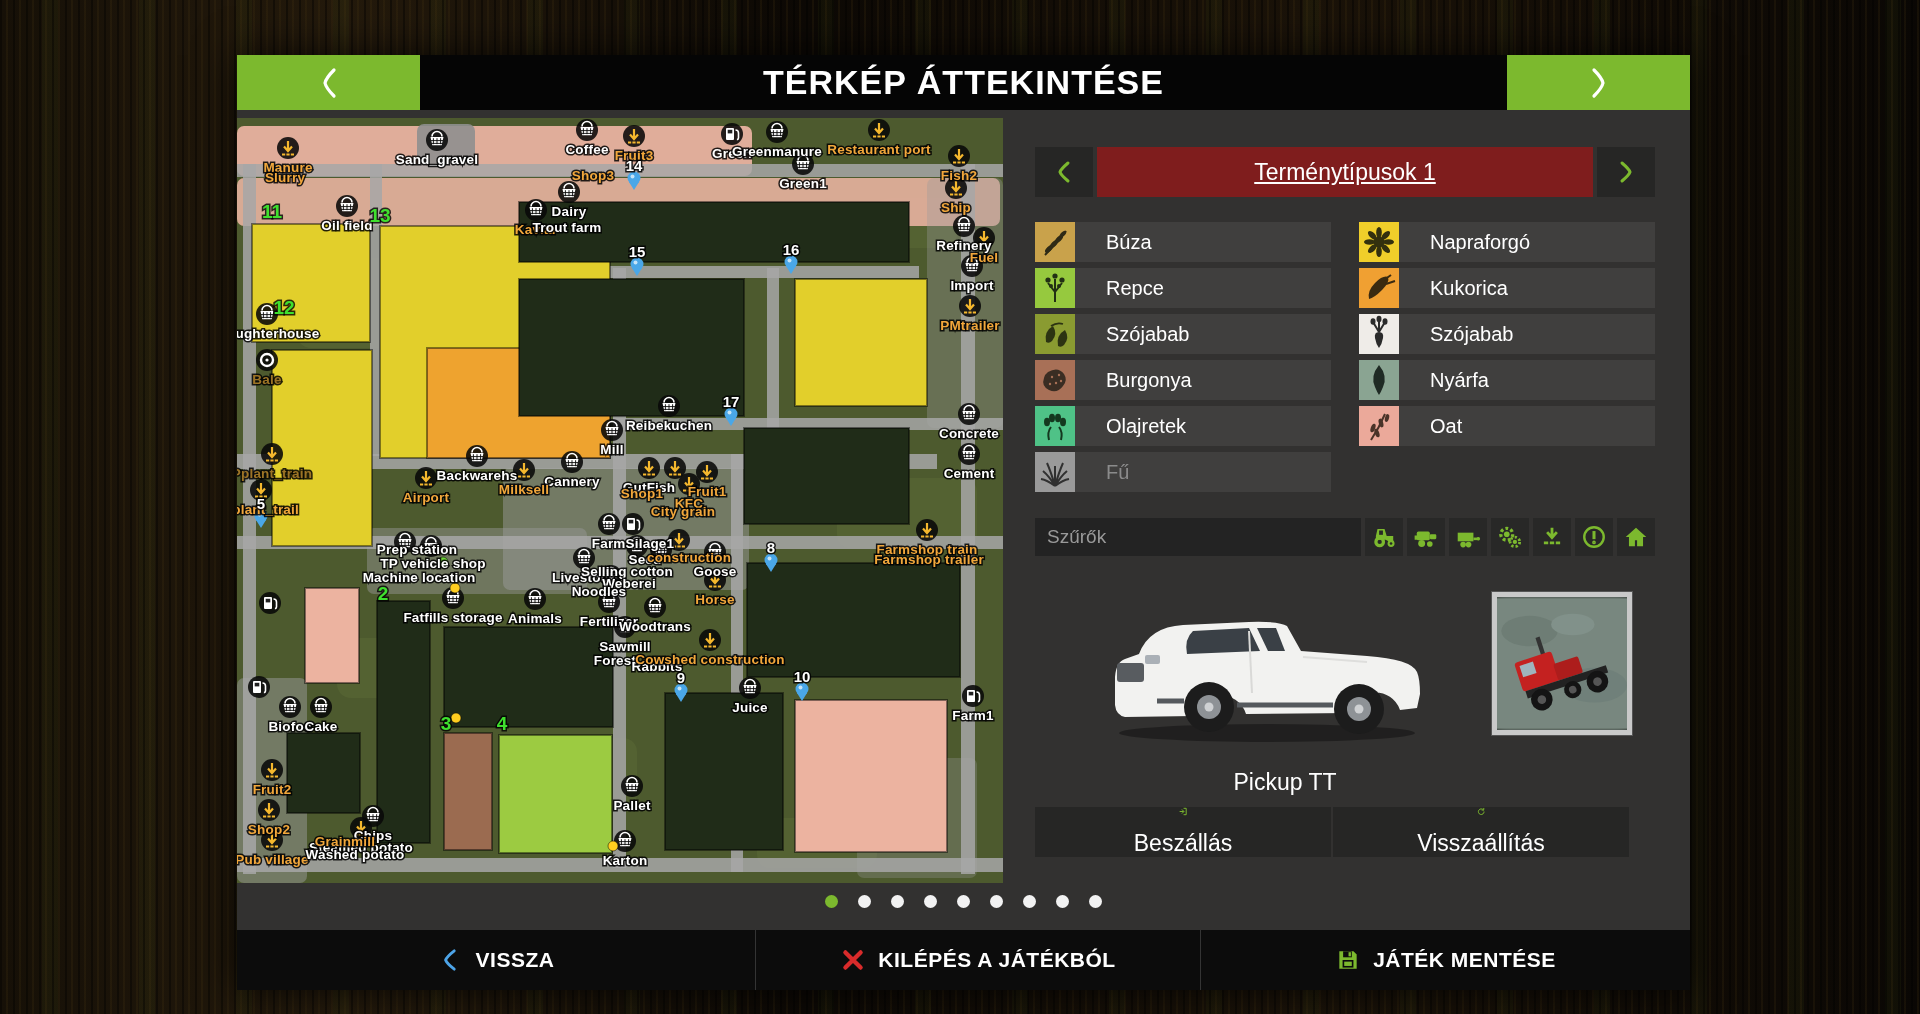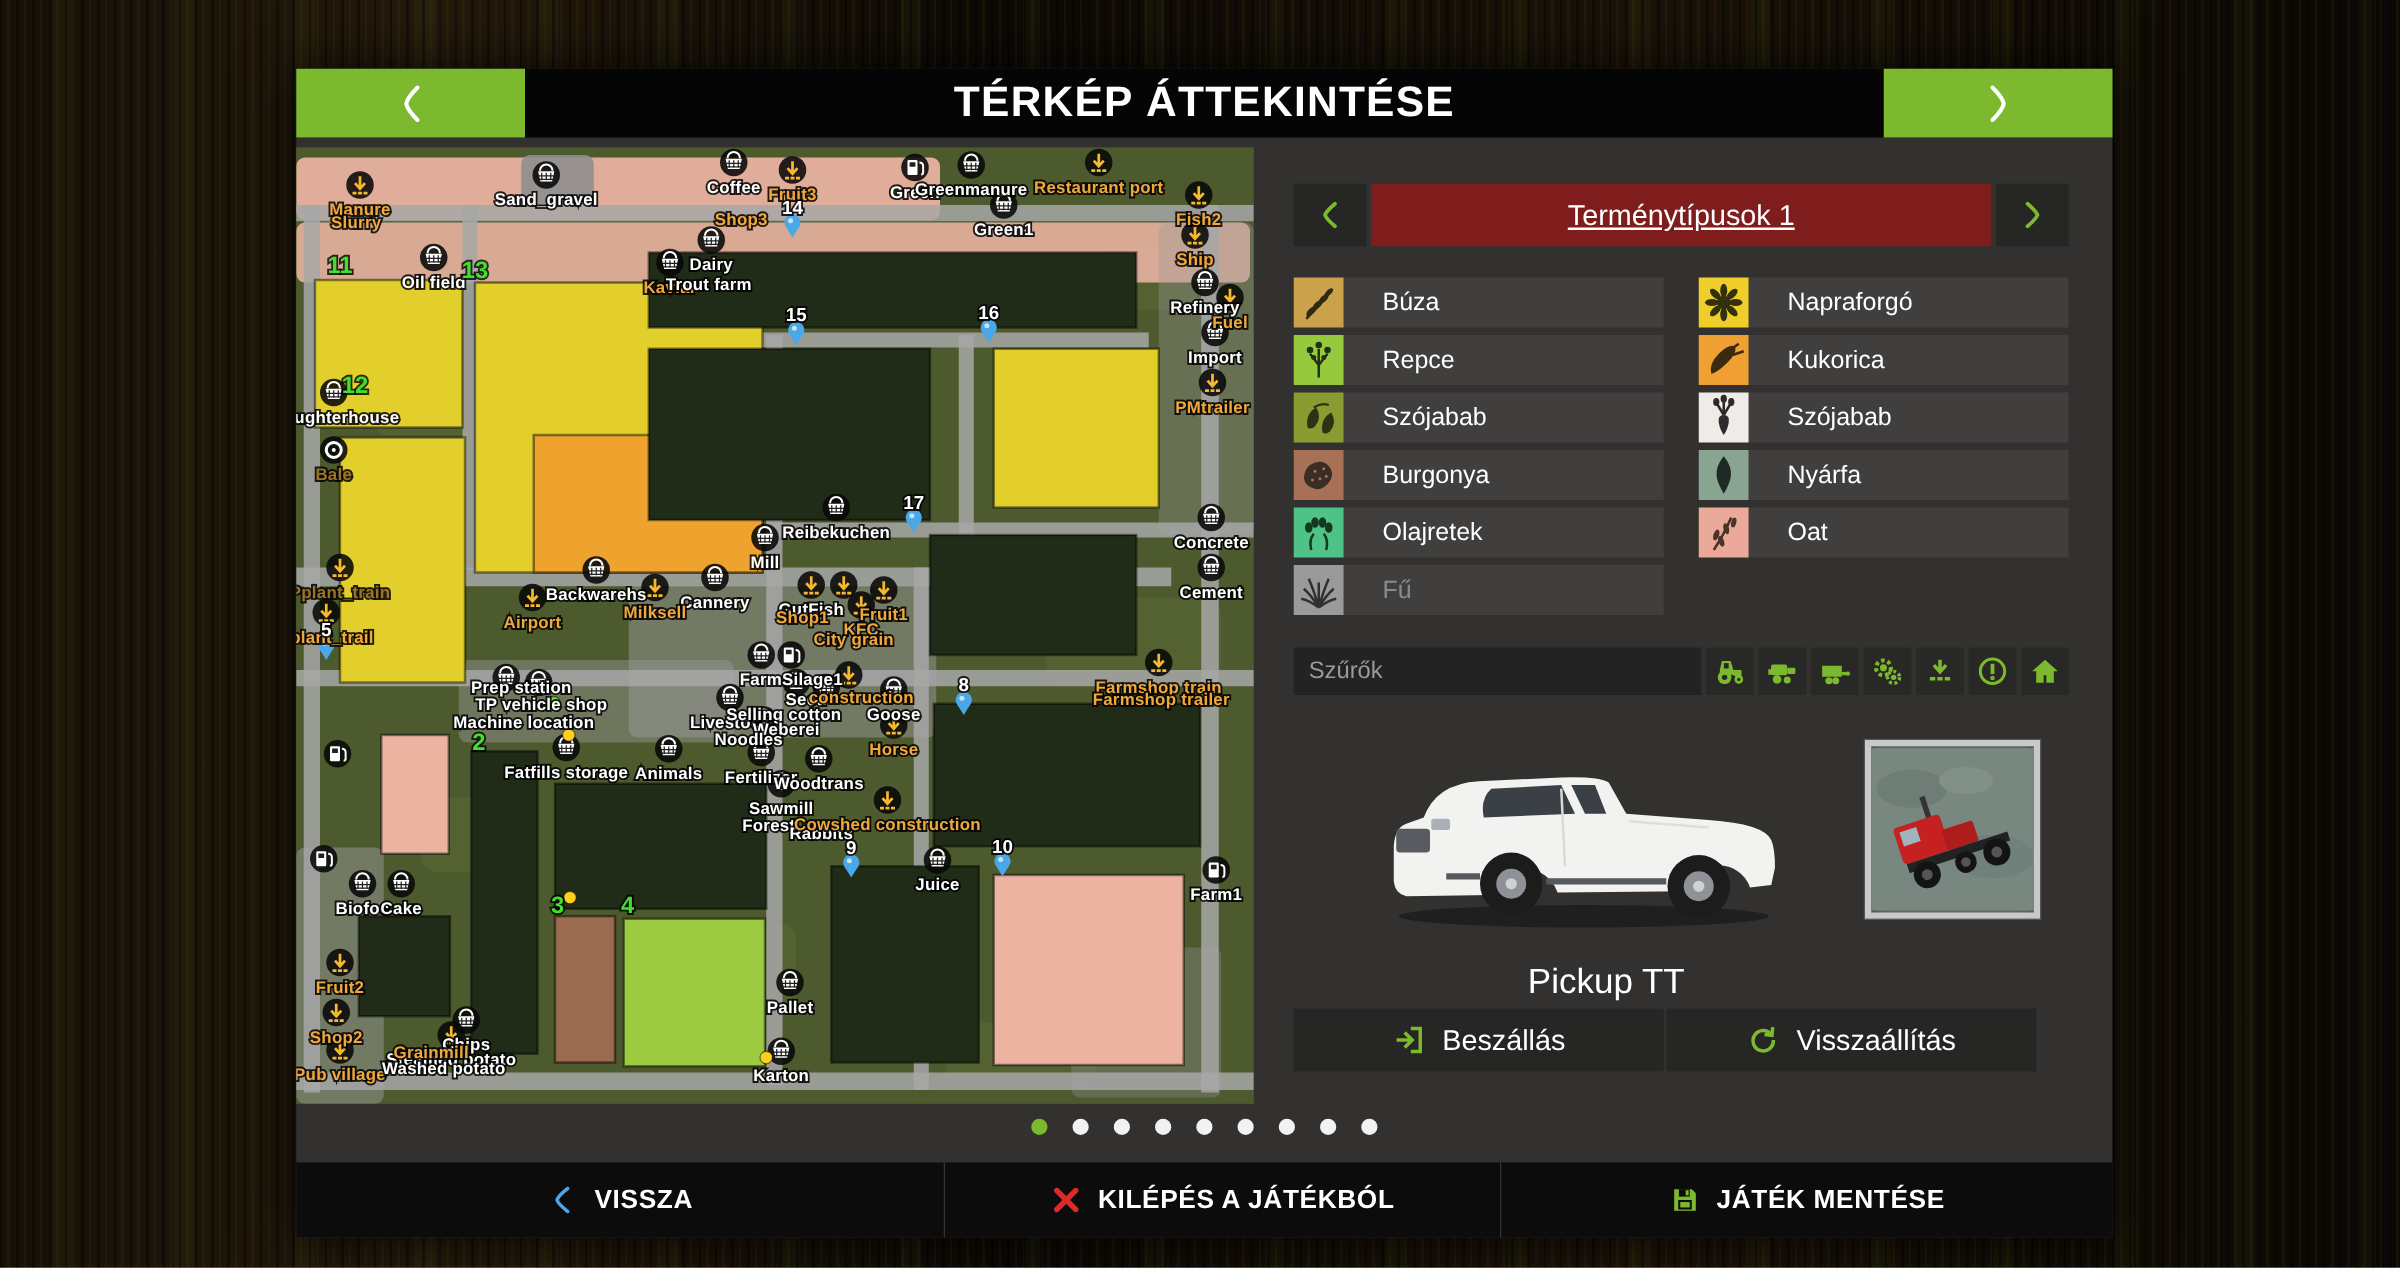--- a/index.html
+++ b/index.html
@@ -27,22 +27,22 @@
   .croprow { height:40px; display:flex; cursor:pointer; }
   .cropicon { width:40px; height:40px; flex:none; }
   .croplabel { flex:1; background:#403f3e; color:#fff; font-size:20px; display:flex; align-items:center; padding-left:31px; }
   .croplabel.dim { color:#8b8b8b; }
   .filterbar { position:absolute; left:798px; top:463px; width:620px; height:38px; display:flex; gap:4px;justify-content:flex-end; }
   .filterinput { flex:1; background:#232323; border:none; color:#ddd; font-size:19px; padding:0 12px; outline:none; font-family:inherit; }
   .filterinput::placeholder { color:#9a9a9a; }
   .fbtn { width:38px; height:38px; flex:none; background:#282827; border:none; display:flex; align-items:center; justify-content:center; cursor:pointer; }
   .truckbox { position:absolute; left:860px; top:520px; width:340px; height:180px; }
   .thumb { position:absolute; left:1255px; top:537px; width:140px; height:143px; background:#78877f; border:5px solid #c9c9c9; outline:1px solid #555; box-shadow:inset 0 0 12px rgba(0,0,0,.5); cursor:pointer; }
-  .vname { position:absolute; left:798px; top:714px; width:500px; text-align:center; color:#fff; font-size:28px; }
-  .actbtn { position:absolute; top:752px; width:296px; height:50px; background:#262625; border:none; color:#fff; font-size:23px; display:flex; align-items:center; justify-content:center; gap:14px; cursor:pointer; }
+  .vname { position:absolute; left:798px; top:714px; width:500px; text-align:center; color:#fff; font-size:23px; }
+  .actbtn { position:absolute; top:752px; width:296px; height:50px; background:#262625; border:none; color:#fff; font-size:23px; display:flex; align-items:center; justify-content:center; gap:14px; cursor:pointer;flex-direction:column; }
   .dots { position:absolute; left:0; top:840px; width:100%; display:flex; justify-content:center; gap:20px; }
   .dot { width:13px; height:13px; border-radius:50%; background:#f2f2f2; cursor:pointer; }
   .dot.active { background:#7cb92e; }
   .footer { position:absolute; left:0; top:875px; width:100%; height:60px; background:#0c0c0c; display:flex; }
   .fcell { display:flex; align-items:center; justify-content:center; gap:12px; color:#fff; font-weight:bold; font-size:21px; letter-spacing:.5px; cursor:pointer; }
   .fcell + .fcell { border-left:1px solid #343434; }
   .fc0 { width:518px; } .fc1 { width:445px; } .fc2 { flex:1; }
 </style>
 </head>
 <body>

